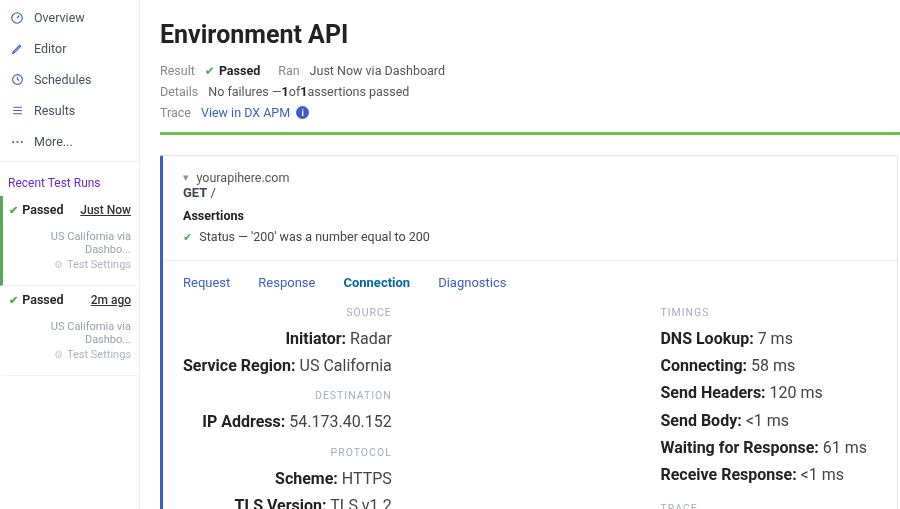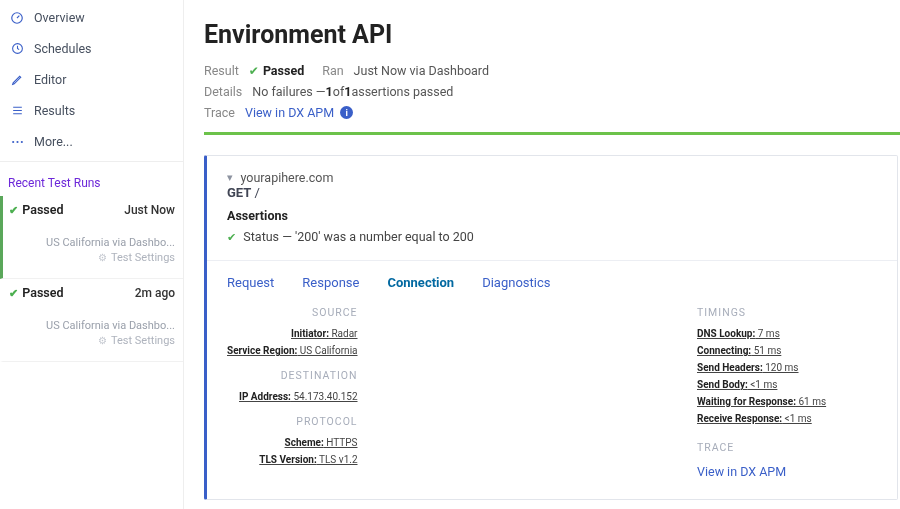--- a/index.html
+++ b/index.html
@@ -9,21 +9,21 @@
     color: #404554;
     background: #fff;
     width: 900px;
     height: 509px;
     overflow: hidden;
     display: flex;
   }
 
   
   .sidebar {
-    width: 184px;
+    width: 140px;
     flex-shrink: 0;
     border-right: 1px solid #eee;
     padding-top: 2px;
   }
   .nav-item {
     display: flex;
     align-items: center;
     padding: 8px 8px;
     color: #47505f;
     cursor: pointer;
@@ -41,22 +41,22 @@
   .divider-thin { border-top:1px solid #eee; margin:4px 0;}
   .recent-header { font-size:12px; font-weight:400; color:#6d28d9; padding:10px 8px 6px; }
   .run-item {
     border-left: 3px solid #5aa75a;
     padding: 6px 8px 14px 6px;
     border-bottom: 1px solid #f1f1f1;
   }
   .run-row { display:flex; justify-content:space-between; align-items:center; }
   .run-status { font-size:12.5px; font-weight:600; color:#222; }
   .run-check { color:#4caf50; margin-right:4px; font-size:11px;}
-  .run-time { font-size:12px; color:#333; font-weight:500;}
-  .run-sub { font-size:11px; color:#9aa0ab; text-align:right; margin-top:19px;}
+  .run-time { font-size:12px; color:#333; font-weight:500;text-decoration:underline;}
+  .run-sub { font-size:11px; color:#9aa0ab; text-align:right; margin-top:13px;}
   .run-settings { font-size:11px; color:#aeb3bd; text-align:right; margin-top:2px;}
   .run-gear { margin-right:4px; font-size:10px; color:#c3c7cf;}
 
   
   .main {
     flex: 1;
     padding: 20px 0 0 20px;
     overflow: hidden;
   }
   h1.page-title {
@@ -97,21 +97,21 @@
   .tabs { display:flex; gap:28px; padding:14px 0 10px; font-size:13px;}
   .tab { color:#3a5fc8; cursor:pointer;}
   .tab.active { color:#0369a1; font-weight:700;}
   .details-cols { display:flex; justify-content:space-between; align-items:flex-start;}
   .col-left { max-width:360px;text-align:right;}
   .col-right { min-width:170px; margin-right:10px;}
   .sect-label {
     font-size:10.5px; letter-spacing:1px; color:#a7adba;
     text-transform:uppercase; margin:6px 0 6px;
   }
-  .kv { font-size:10px; color:#444; line-height:1.7;text-decoration:underline;}
+  .kv { font-size:16px; color:#444; line-height:1.7;}
   .kv b{ font-weight:700; color:#222;}
   .tlink { color:#3a5fc8; font-size:12.5px; cursor:pointer; display:inline-block; margin-top:4px;}
 
   svg { display:block; }
 </style>
 </head>
 <body>
 
 <div class="sidebar">
   <div class="nav-item">
@@ -119,33 +119,33 @@
       <svg width="14" height="14" viewBox="0 0 24 24" fill="none" stroke="currentColor" stroke-width="2">
           <circle cx="12" cy="12" r="9"></circle>
           <path d="M12 12l4-4"></path>
         </svg>
     </span>
     <span>Overview</span>
   </div>
   <div class="nav-item">
     <span class="nav-icon">
       <svg width="13" height="13" viewBox="0 0 24 24" fill="none" stroke="currentColor" stroke-width="2">
+          <path d="M3 21l3-1 12-12-2-2L4 18l-1 3z"></path>
+        </svg>
+    </span>
+    <span>Editor</span>
+  </div>
+  <div class="nav-item">
+    <span class="nav-icon">
+      <svg width="13" height="13" viewBox="0 0 24 24" fill="none" stroke="currentColor" stroke-width="2">
           <circle cx="12" cy="12" r="9"></circle>
           <path d="M12 7v5l3 2"></path>
         </svg>
     </span>
     <span>Schedules</span>
-  </div>
-  <div class="nav-item">
-    <span class="nav-icon">
-      <svg width="13" height="13" viewBox="0 0 24 24" fill="none" stroke="currentColor" stroke-width="2">
-          <path d="M3 21l3-1 12-12-2-2L4 18l-1 3z"></path>
-        </svg>
-    </span>
-    <span>Editor</span>
   </div>
   <div class="nav-item">
     <span class="nav-icon">
       <svg width="13" height="13" viewBox="0 0 24 24" fill="none" stroke="currentColor" stroke-width="2">
           <path d="M4 6h16M4 12h16M4 18h16"></path>
         </svg>
     </span>
     <span>Results</span>
   </div>
   <div class="nav-item">
@@ -245,21 +245,21 @@
         <div class="kv"><b>IP Address:</b><span> 54.173.40.152</span></div>
 
         <div class="sect-label" style="margin-top:10px">Protocol</div>
         <div class="kv"><b>Scheme:</b><span> HTTPS</span></div>
         <div class="kv"><b>TLS Version:</b><span> TLS v1.2</span></div>
       </div>
 
       <div class="col-right">
         <div class="sect-label">TIMINGS</div>
         <div class="kv"><b>DNS Lookup:</b><span> 7 ms</span></div>
-        <div class="kv"><b>Connecting:</b><span> 51 ms</span></div>
+        <div class="kv"><b>Connecting:</b><span> 58 ms</span></div>
         <div class="kv"><b>Send Headers:</b><span> 120 ms</span></div>
         <div class="kv"><b>Send Body:</b><span> &lt;1 ms</span></div>
         <div class="kv"><b>Waiting for Response:</b><span> 61 ms</span></div>
         <div class="kv"><b>Receive Response:</b><span> &lt;1 ms</span></div>
 
         <div class="sect-label" style="margin-top:14px">TRACE</div>
         <span class="tlink">View in DX APM</span>
       </div>
     </div>
   </div>

